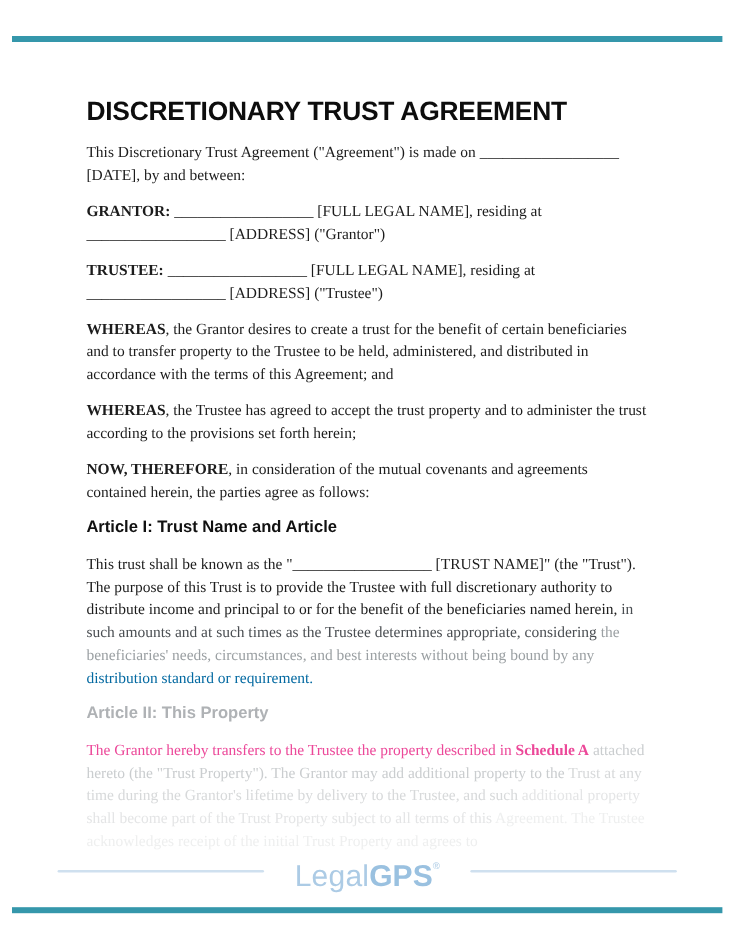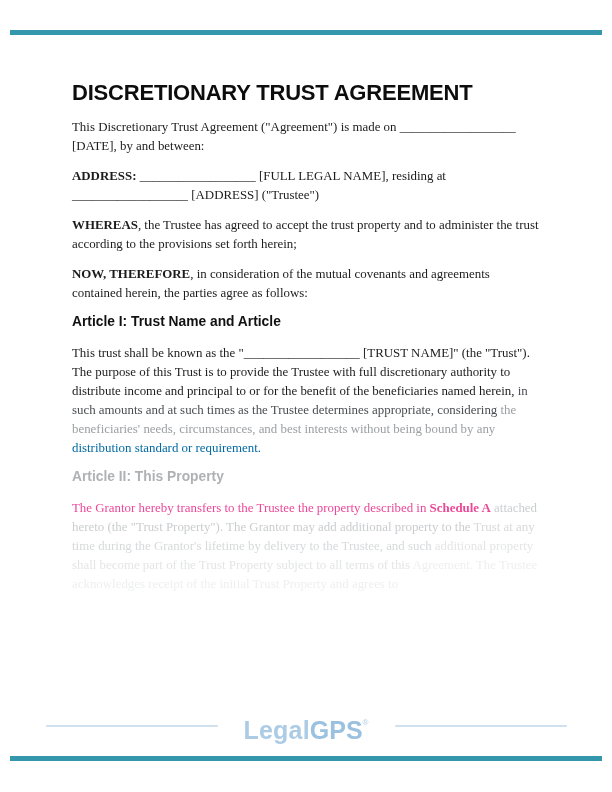--- a/index.html
+++ b/index.html
@@ -58,40 +58,42 @@
     gap:26px;
   }
   .footer-rule {
     width:172px; height:2px; background:#cfe0ef; border-radius:1px;
   }
   .logo {
     font-family:"Liberation Sans", sans-serif;
     font-size:25px; line-height:25px;
     white-space:nowrap;
   }
-  .logo-light { color:#accbe5; font-weight:bold; letter-spacing:0.2px; }
+  .logo-light { color:#accbe5; font-weight:normal; letter-spacing:0.2px; }
   .logo-bold  { color:#9ac1e0; font-weight:bold; }
   .logo-tm    { color:#accbe5; font-size:8px; vertical-align:14px; }
 </style>
 </head>
 <body>
 
 <div class="page">
 
   <div class="accent-bar top"></div>
 
   <div class="content">
 
     <h1 class="doc-title">DISCRETIONARY TRUST AGREEMENT</h1>
 
     <p class="body"><span>This Discretionary Trust Agreement ("Agreement") is made on </span><span>__________________</span><span> [DATE], by and between:</span></p>
 
+    <p class="body"><span class="b">GRANTOR:</span><span> __________________ </span><span>[FULL LEGAL NAME], residing at </span><span>__________________</span><span> [ADDRESS] ("Grantor")</span></p>
 
-    <p class="body"><span class="b">ADDRESS:</span><span> __________________ </span><span>[FULL LEGAL NAME], residing at </span><span>__________________</span><span> [ADDRESS] ("Trustee")</span></p>
+    <p class="body"><span class="b">TRUSTEE:</span><span> __________________ </span><span>[FULL LEGAL NAME], residing at </span><span>__________________</span><span> [ADDRESS] ("Trustee")</span></p>
 
+    <p class="body"><span class="b">WHEREAS</span><span>, the Grantor desires to create a trust for the benefit of certain beneficiaries and to transfer property to the Trustee to be held, administered, and distributed in accordance with the terms of this Agreement; and</span></p>
 
     <p class="body"><span class="b">WHEREAS</span><span>, the Trustee has agreed to accept the trust property and to administer the trust according to the provisions set forth herein;</span></p>
 
     <p class="body"><span class="b">NOW, THEREFORE</span><span>, in consideration of the mutual covenants and agreements contained herein, the parties agree as follows:</span></p>
 
     <h2 class="article-heading">Article I: Trust Name and Article</h2>
 
     <p class="body"><span>This trust shall be known as the "__________________ [TRUST NAME]" (the "Trust"). The purpose of this Trust is to provide the Trustee with full discretionary authority to distribute income and principal to or for the benefit of the beneficiaries named herein, </span><span class="fade-mid">in such amounts and at such times as the Trustee determines appropriate, considering </span><span class="fade-1">the beneficiaries' needs, circumstances, and best interests without being bound by any </span><span class="fade-2">distribution standard or requirement.</span></p>
 
     <h2 class="article-heading faded">Article II: This Property</h2>

